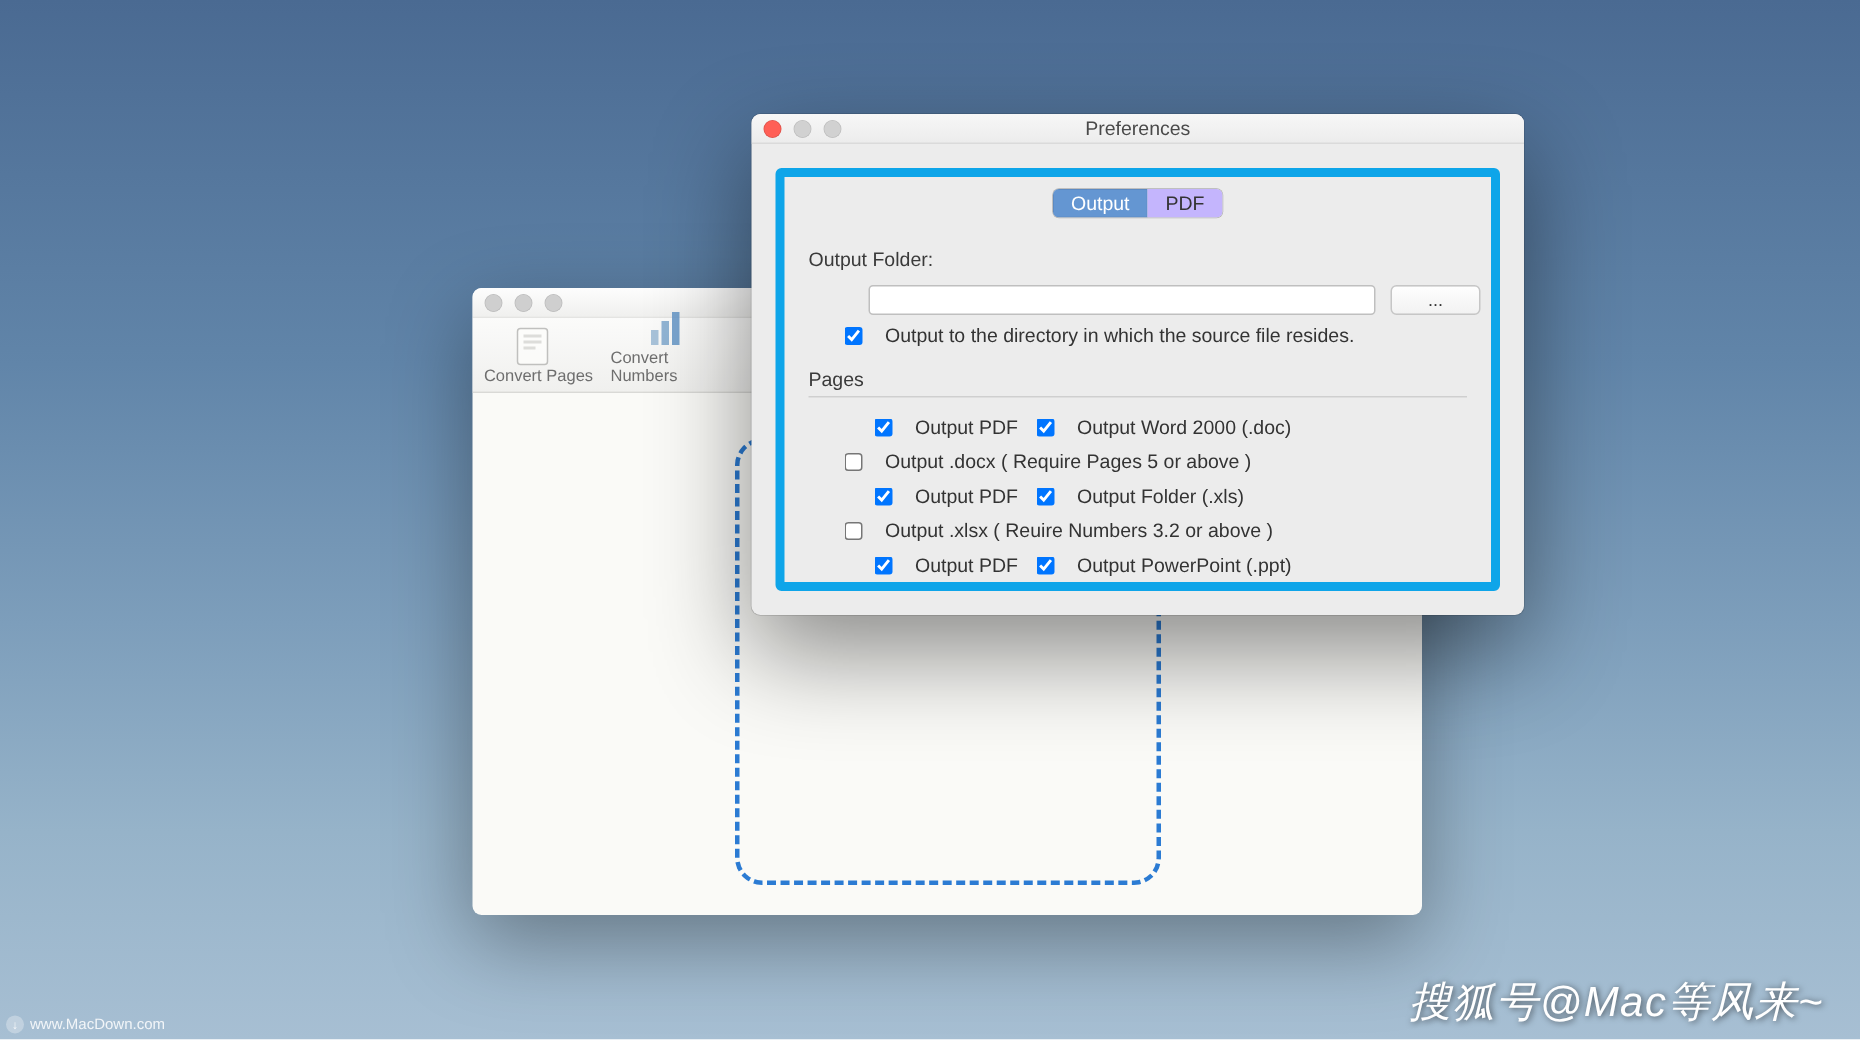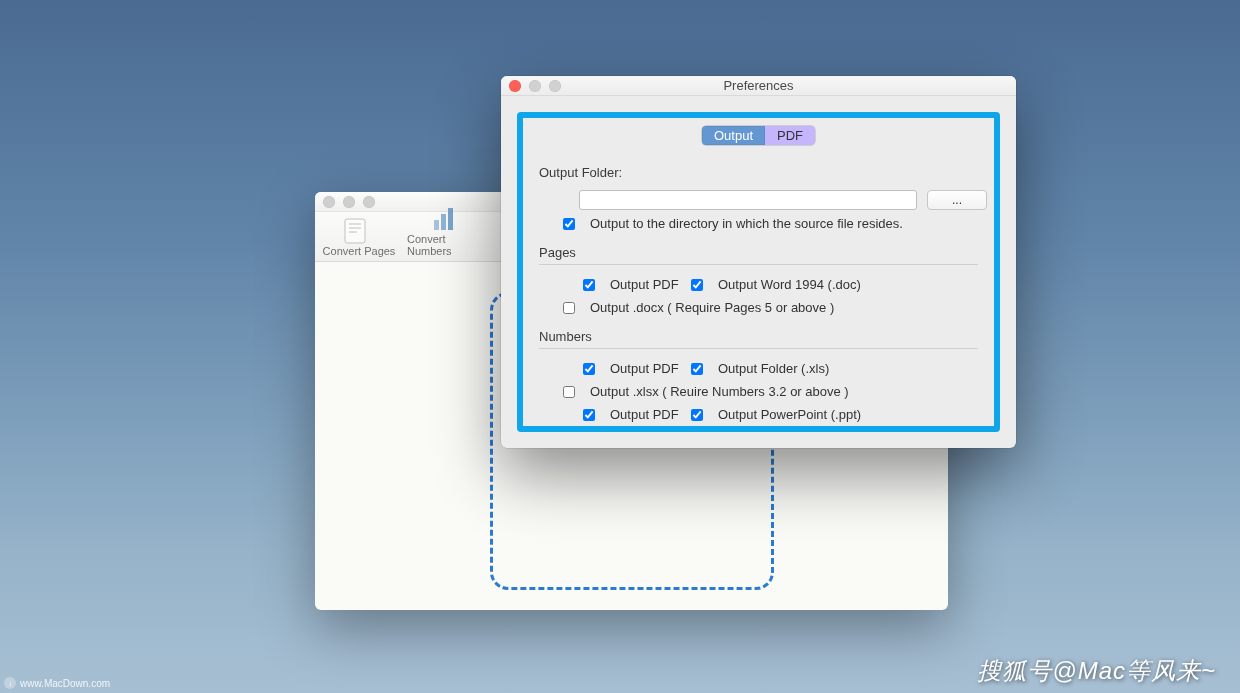--- a/index.html
+++ b/index.html
@@ -208,21 +208,21 @@
   input[type=checkbox]{
     width: 12px; height: 12px;
   }
 
   
   .watermark {
     position:absolute;
     right: 24px;
     bottom: 6px;
     color:#fff;
-    font-size: 24px;
+    font-size: 28px;
     font-style: italic;
     font-family: "PingFang SC", "Microsoft YaHei", sans-serif;
     text-shadow: 1px 1px 4px rgba(0,0,0,.6);
     letter-spacing: 1px;
     margin-top: 20px;
   }
   .credit {
     position:absolute;
     left: 4px; bottom: 4px;
     color: rgba(255,255,255,.85);
@@ -315,34 +315,30 @@
           <div class="section-title">Pages</div>
           <div class="divider"></div>
         </div>
         <div class="row">
           <label class="cb col2">
             <input type="checkbox" checked="" style="">
             <span>Output PDF</span>
           </label>
           <label class="cb">
             <input type="checkbox" checked="" style="">
-            <span>Output Word 1994 (.doc)</span>
+            <span>Output Word 2000 (.doc)</span>
           </label>
         </div>
         <div class="row">
           <label class="cb">
             <input type="checkbox" style="">
             <span>Output .docx ( Require Pages 5 or above )</span>
           </label>
         </div>
 
-        <div class="section">
-          <div class="section-title">Numbers</div>
-          <div class="divider"></div>
-        </div>
         <div class="row">
           <label class="cb col2">
             <input type="checkbox" checked="" style="">
             <span>Output PDF</span>
           </label>
           <label class="cb">
             <input type="checkbox" checked="" style="">
             <span>Output Folder (.xls)</span>
           </label>
         </div>

